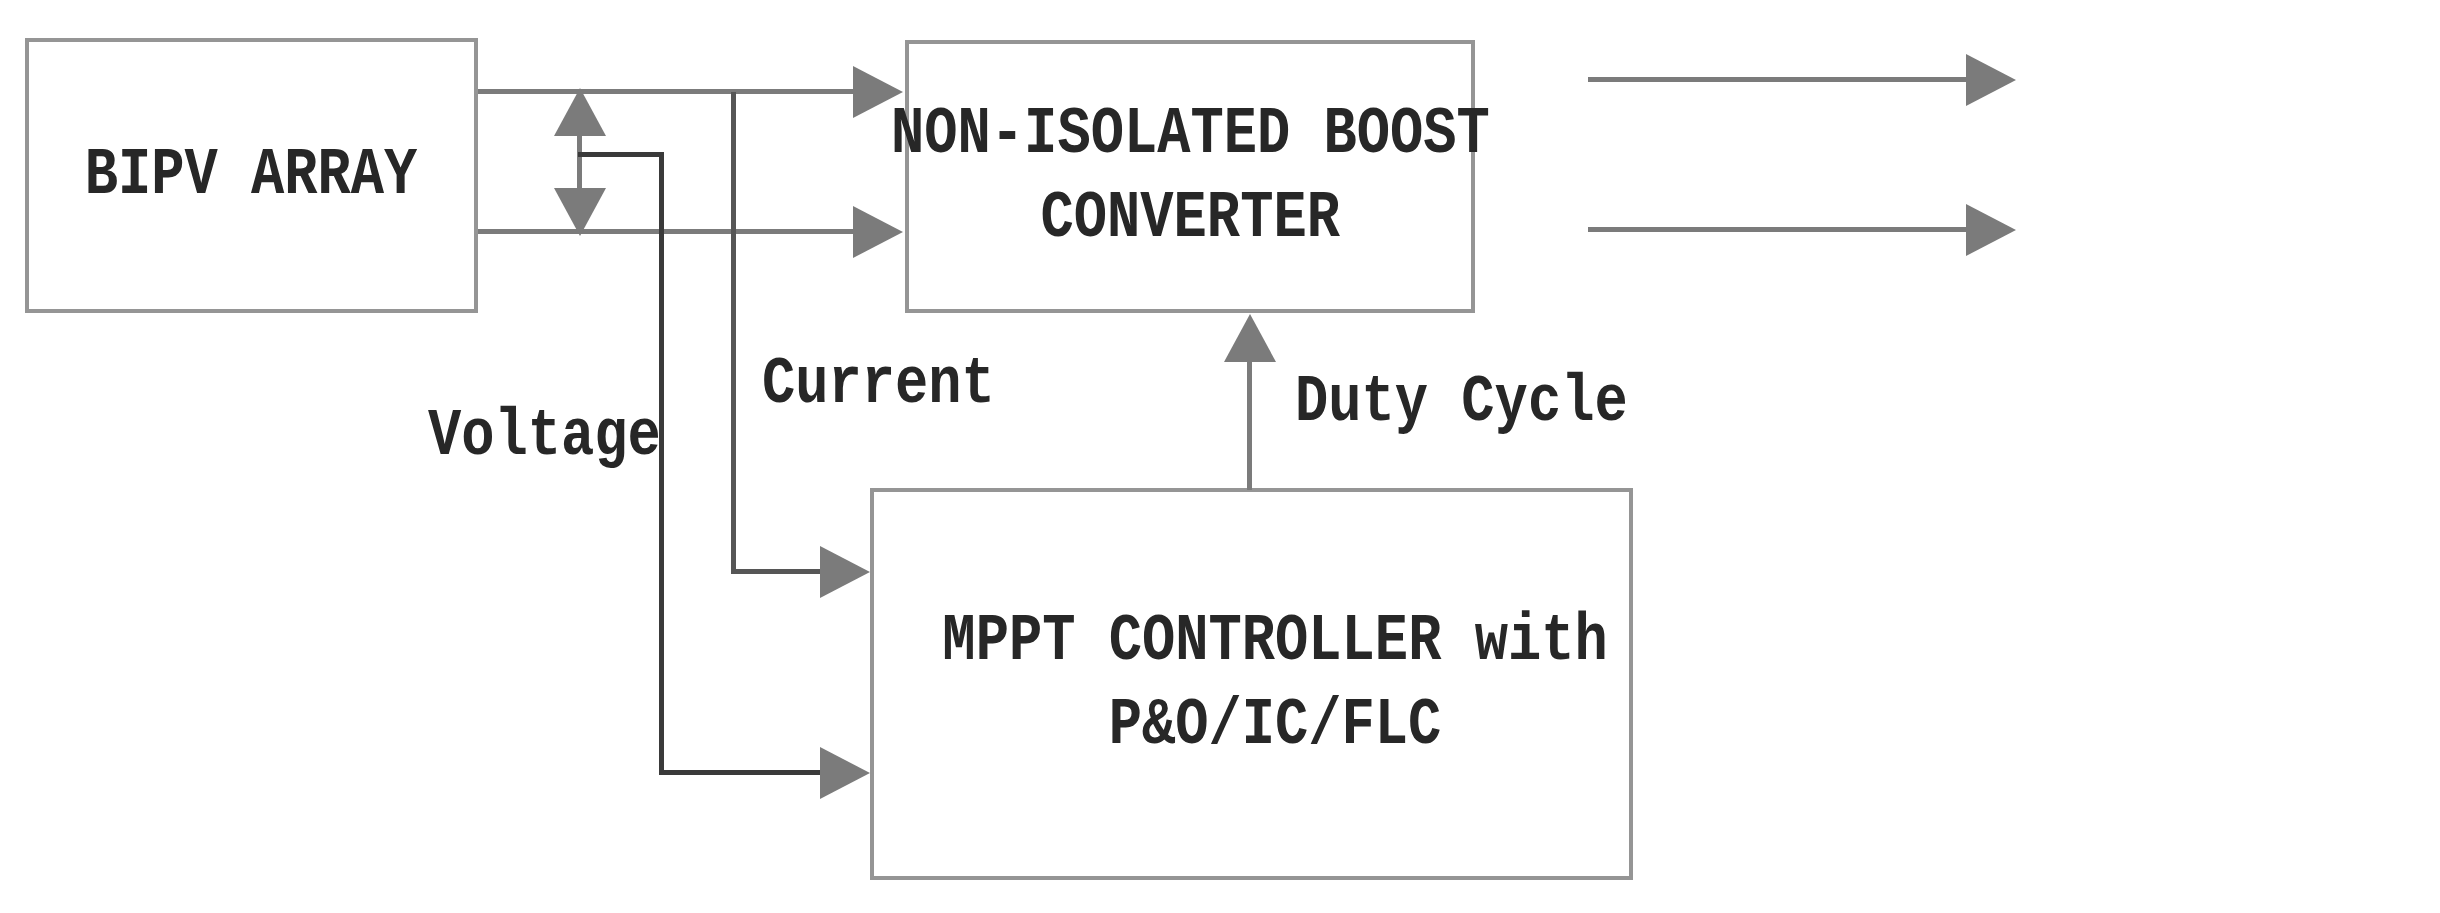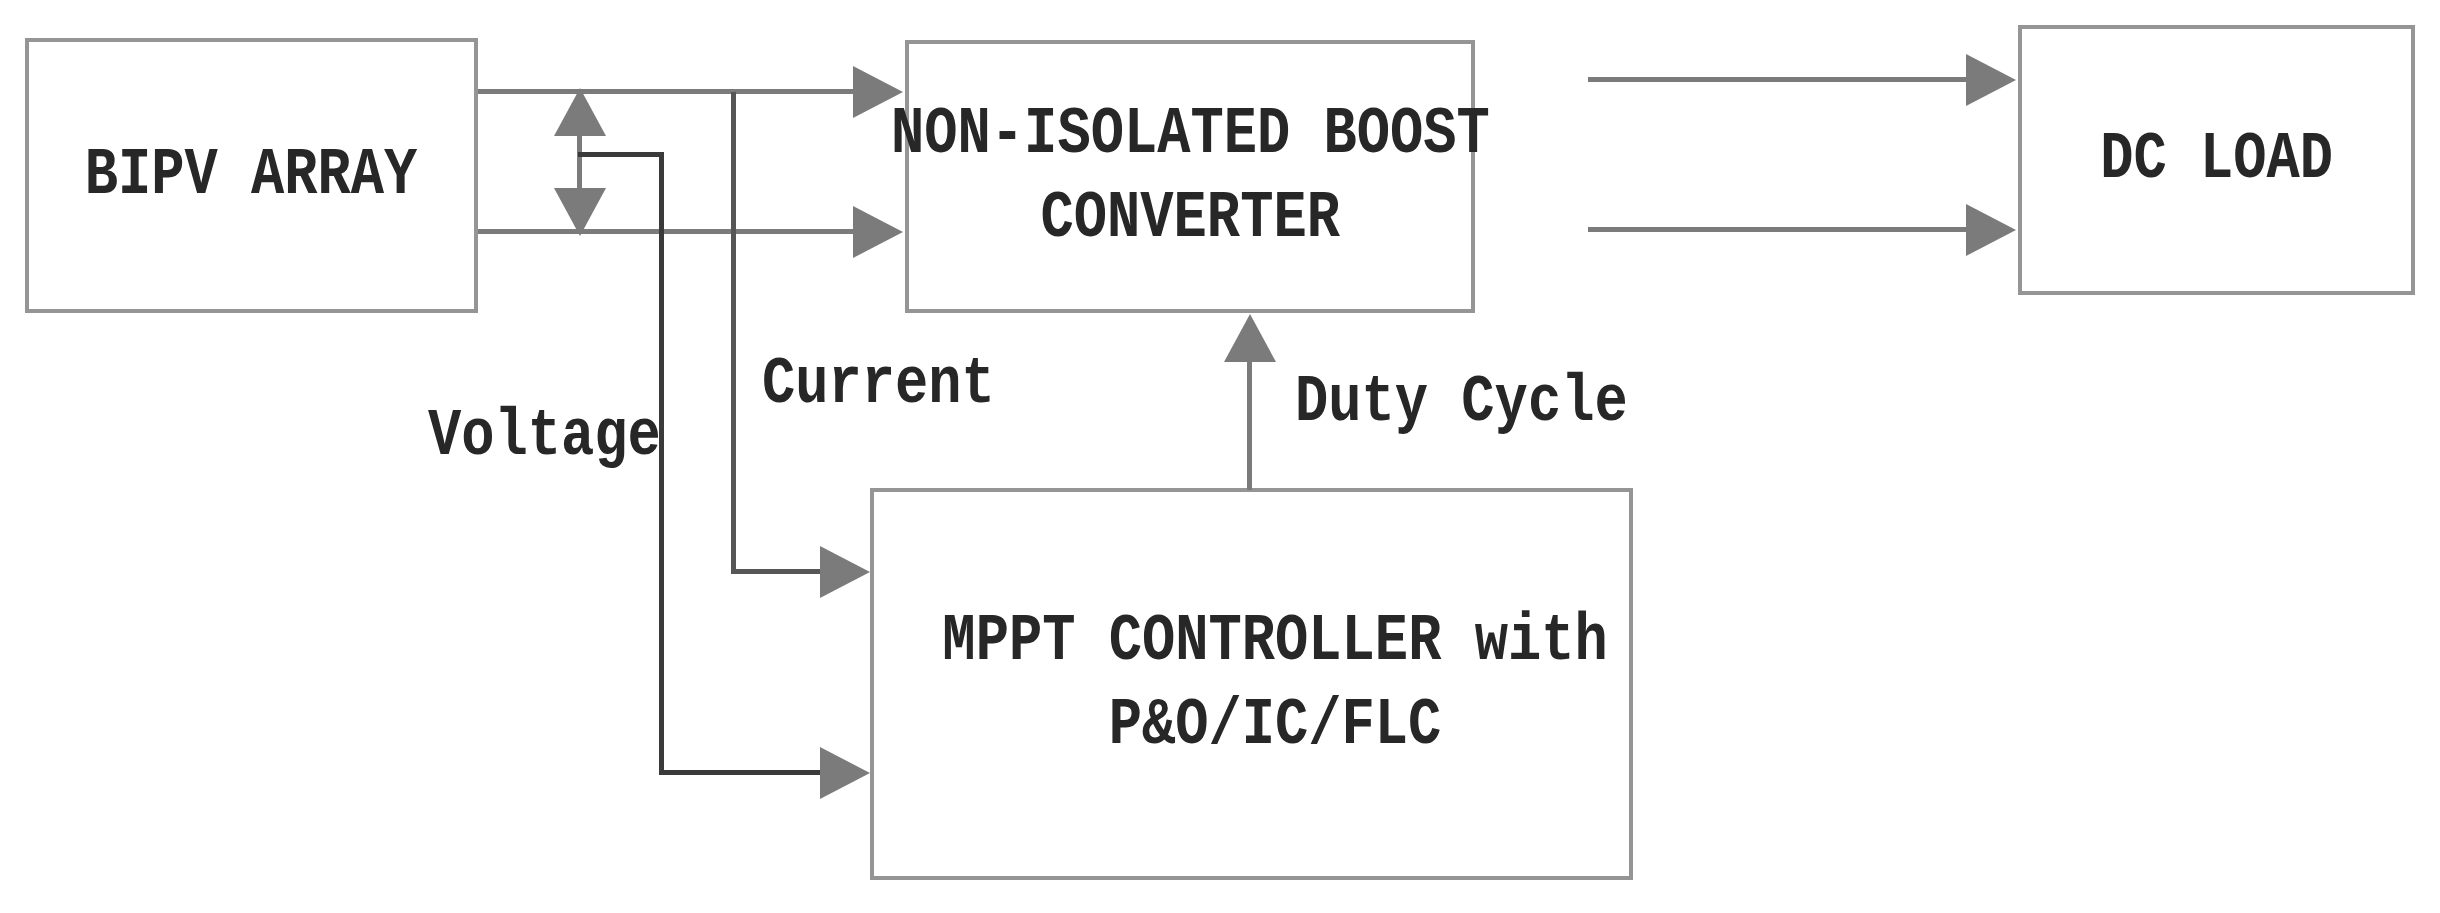--- a/index.html
+++ b/index.html
@@ -72,23 +72,20 @@
 
   <div class="block" style="left:25px; top:38px; width:453px; height:275px;">
     <span class="bl-line">BIPV ARRAY</span>
   </div>
 
   <div class="block" style="left:905px; top:40px; width:570px; height:273px;">
     <span class="bl-line">NON-ISOLATED BOOST</span>
     <span class="bl-line">CONVERTER</span>
   </div>
 
-  <div class="block" style="left:2018px; top:25px; width:397px; height:270px;">
-    <span class="bl-line">DC LOAD</span>
-  </div>
 
   <div class="block" style="left:870px; top:488px; width:763px; height:392px;padding-left:47px;">
     <span class="bl-line">MPPT CONTROLLER with</span>
     <span class="bl-line">P&amp;O/IC/FLC</span>
   </div>
 
   <div class="wire h power" style="left:478px; top:89px; width:377px;"></div>
   <div class="arrow right" style="left:853px; top:66px;"></div>
 
   <div class="wire h power" style="left:478px; top:229px; width:377px;"></div>

